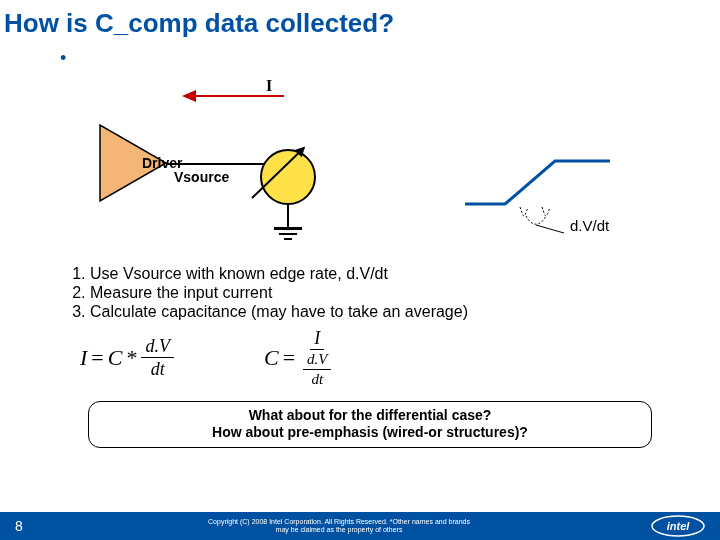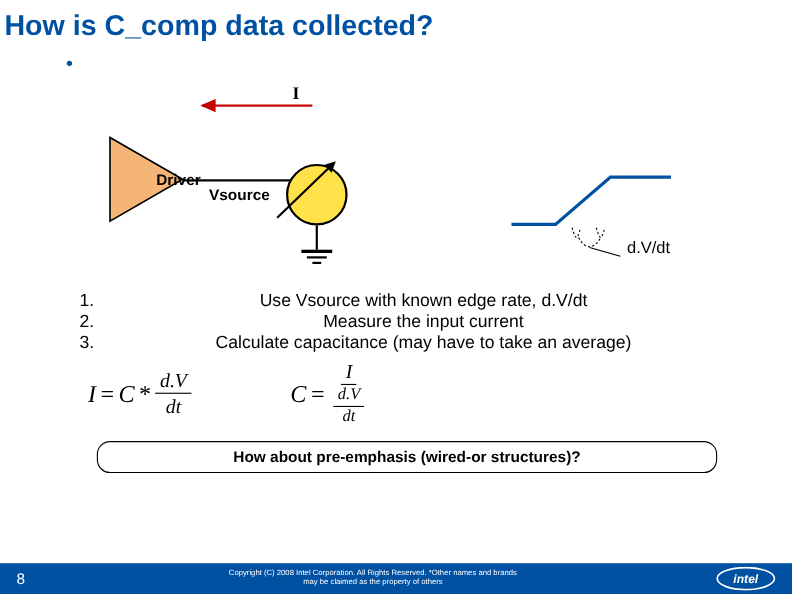--- a/index.html
+++ b/index.html
@@ -106,21 +106,21 @@
     content: "";
     position: absolute;
     right: -2px;
     top: -4px;
     border-top: 5px solid transparent;
     border-bottom: 5px solid transparent;
     border-left: 10px solid #000;
   }
   .vsrc-label {
     position: absolute;
-    left: 130px;
+    left: 114px;
     top: 92px;
     font-weight: bold;
     font-size: 14px;
   }
   .gnd-line {
     position: absolute;
     left: 227px;
     top: 128px;
     width: 2px;
     height: 22px;
@@ -142,21 +142,20 @@
     font-size: 15px;
     font-family: Arial, sans-serif;
   }
   .steps {
     font-size: 16px;
     margin: 0 0 8px 30px;
   }
   .steps li {
     margin-bottom: 1px;
     list-style-position: outside;
-    text-align: center;
   }
   .formula-row {
     display: flex;
     gap: 90px;
     align-items: center;
     justify-content: flex-start;
     margin: 6px 0 0 20px;
     font-family: "Times New Roman", serif;
   }
   .formula {
@@ -278,20 +277,21 @@
           <span class="frac" style="font-size:15px">
             <span class="num">d.V</span>
             <span class="den">dt</span>
           </span>
         </span>
       </span>
     </div>
   </div>
 
   <div class="question-box">
+    <div>What about for the differential case?</div>
     <div>How about pre-emphasis (wired-or structures)?</div>
   </div>
 
 </div>
 
 <div class="footer">
   <div class="page-num">8</div>
   <div class="copyright">
     <div>Copyright (C) 2008 Intel Corporation.  All Rights Reserved. *Other names and brands</div>
     <div>may be claimed as the property of others</div>

